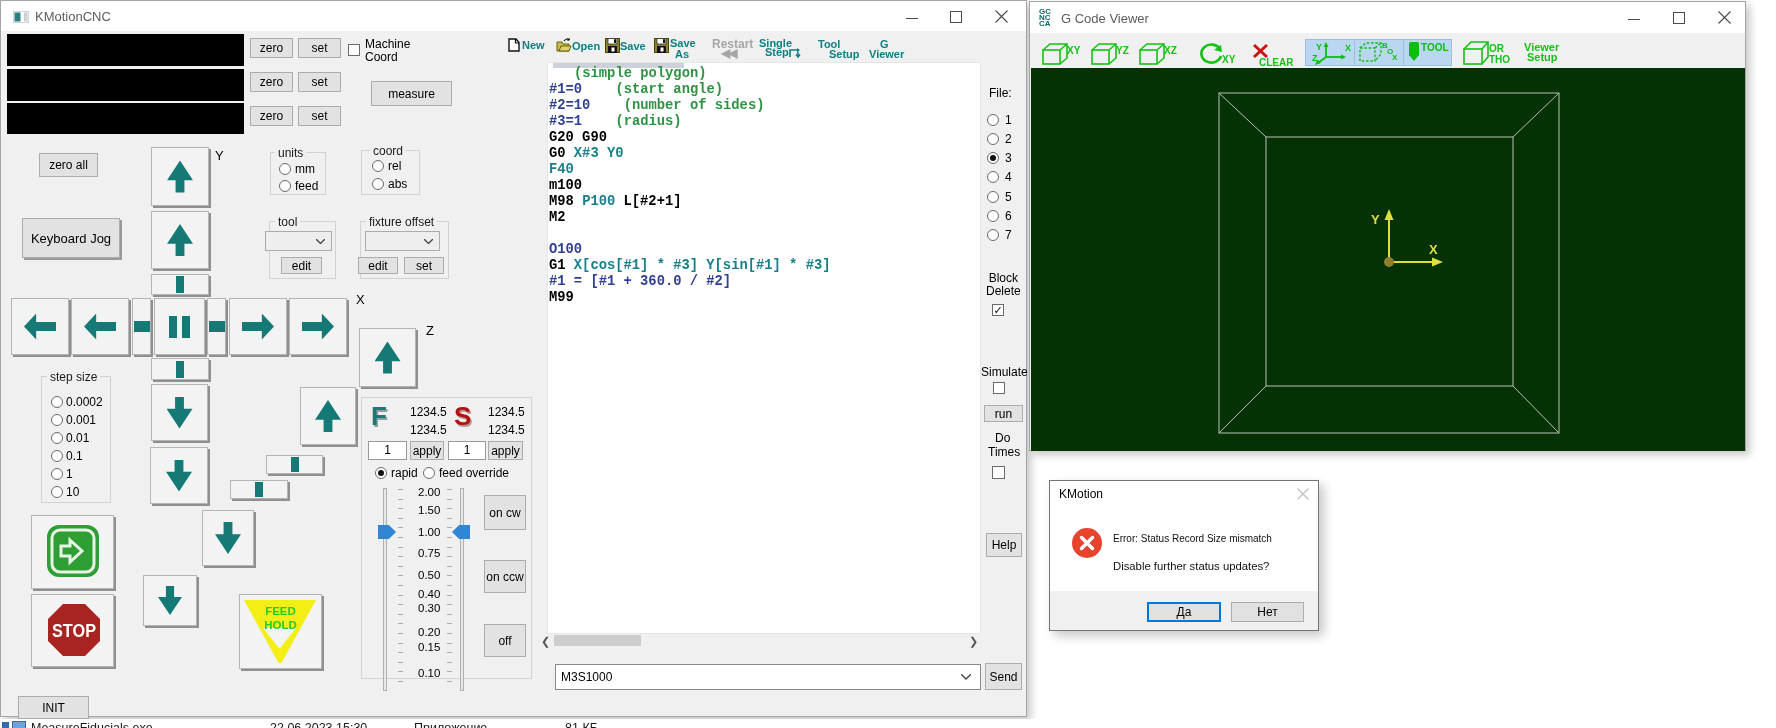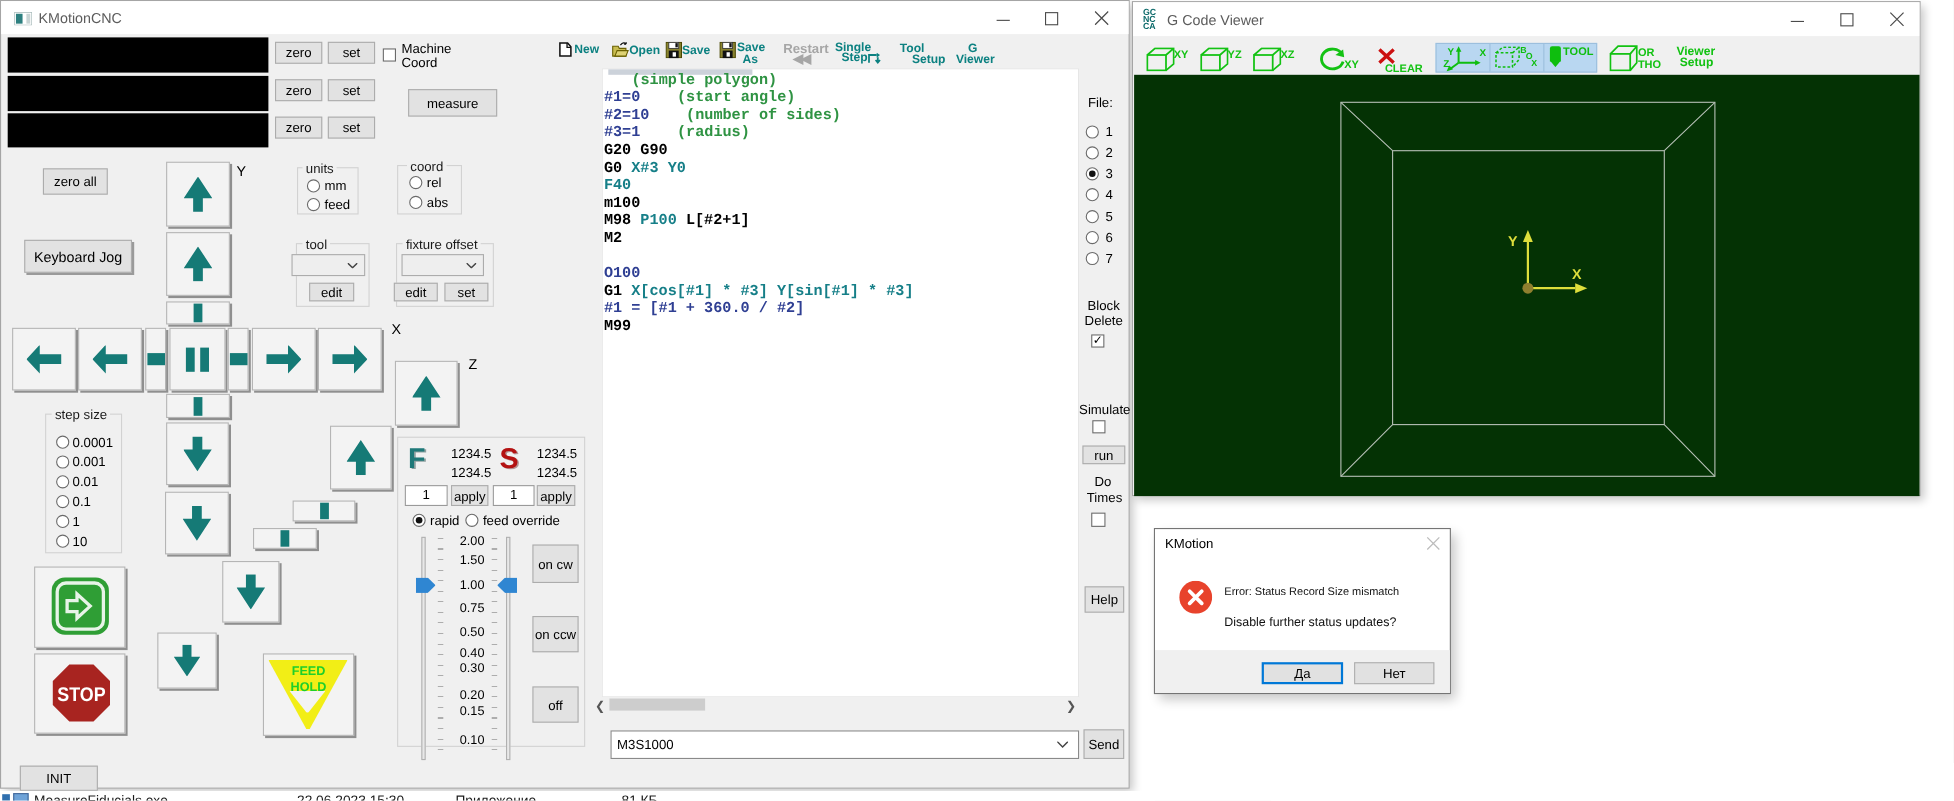--- a/index.html
+++ b/index.html
@@ -58,21 +58,21 @@
   <div class="lbl" style="left:364px;top:37px;line-height:12.5px;">Machine<br>Coord</div>
   <div class="btn" style="left:370px;top:80px;width:81px;height:25px;">measure</div>
 
   <svg class="abs" style="left:507px;top:37px;" width="12" height="14" viewBox="0 0 12 14">
       <path d="M1 1 L8 1 L11 4.5 L11 13 L1 13 Z" fill="#fff" stroke="#111" stroke-width="1.4"></path>
       <path d="M7.5 1 L7.5 5 L11 5" fill="none" stroke="#111" stroke-width="1.2"></path>
     </svg>
   <div class="teal" style="left:521px;top:39px;">New</div>
 
   <div class="btn" style="left:38px;top:152px;width:59px;height:24px;">zero all</div>
-  <div class="btn" style="left:21px;top:217px;width:98px;height:30px;font-size:13px;box-shadow:2px 2px 0 #9a9a9a;">Keyboard Jog</div>
+  <div class="btn" style="left:21px;top:217px;width:98px;height:40px;font-size:13px;box-shadow:2px 2px 0 #9a9a9a;">Keyboard Jog</div>
 
   <div class="lbl" style="left:214px;top:147px;font-size:13px;">Y</div>
   <div class="jb" style="left:150px;top:146px;width:58px;height:59px;">
       <div class="aru"></div>
     </div>
   <div class="jb" style="left:150px;top:210px;width:58px;height:58px;">
       <div class="aru"></div>
     </div>
   <div class="jb" style="left:150px;top:273px;width:58px;height:21px;">
       <div class="vbar"></div>
@@ -158,21 +158,21 @@
       <svg width="9" height="5" style="margin-right:6px;">
         <path d="M0 0 L4.5 4.5 L9 0" fill="none" stroke="#444" stroke-width="1.3"></path>
       </svg>
     </div>
   <div class="btn" style="left:357px;top:256px;width:40px;height:17px;">edit</div>
   <div class="btn" style="left:403px;top:256px;width:40px;height:17px;">set</div>
 
   <div class="gb" style="left:40px;top:375px;width:70px;height:127px;"></div>
   <div class="gbl" style="left:46px;top:369px;">step size</div>
   <div class="rad" style="left:50px;top:395px;"></div>
-    <div class="lbl" style="left:65px;top:394px;">0.0001</div>
+    <div class="lbl" style="left:65px;top:394px;">0.0002</div>
   <div class="rad" style="left:50px;top:413px;"></div>
     <div class="lbl" style="left:65px;top:412px;">0.001</div>
   <div class="rad" style="left:50px;top:431px;"></div>
     <div class="lbl" style="left:65px;top:430px;">0.01</div>
   <div class="rad" style="left:50px;top:449px;"></div>
     <div class="lbl" style="left:65px;top:448px;">0.1</div>
   <div class="rad" style="left:50px;top:467px;"></div>
     <div class="lbl" style="left:65px;top:466px;">1</div>
   <div class="rad" style="left:50px;top:485px;"></div>
     <div class="lbl" style="left:65px;top:484px;">10</div>

